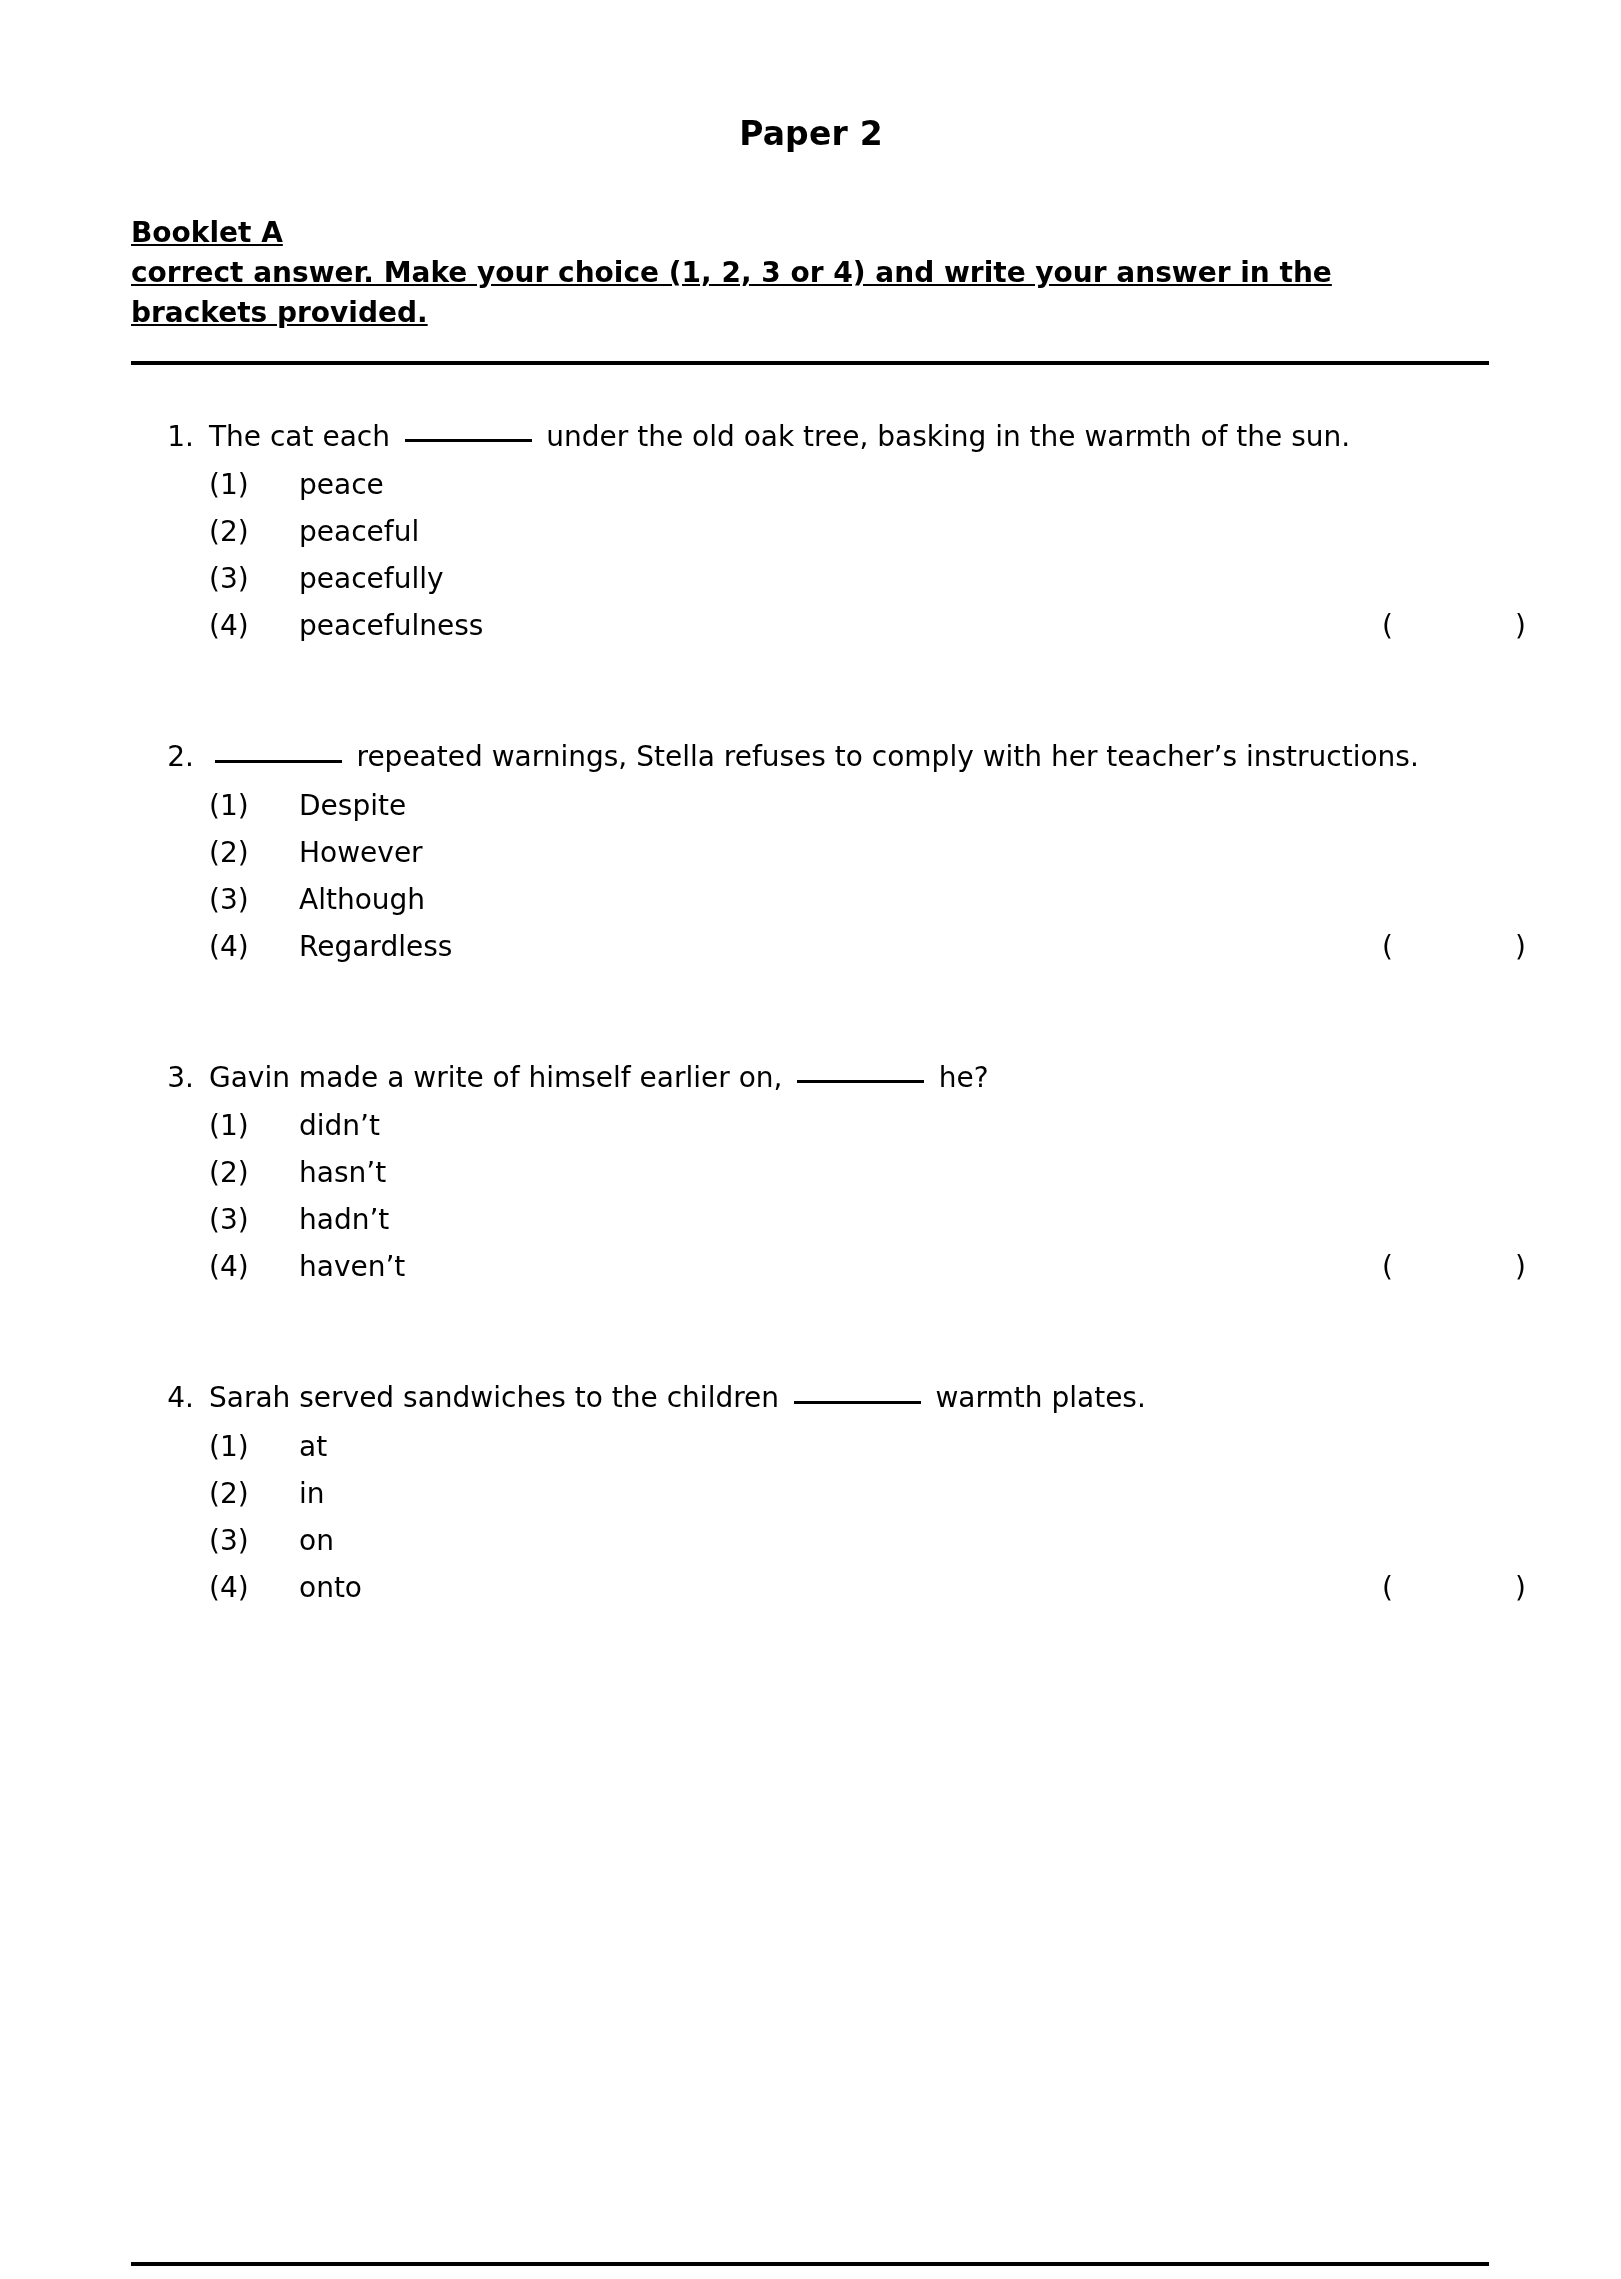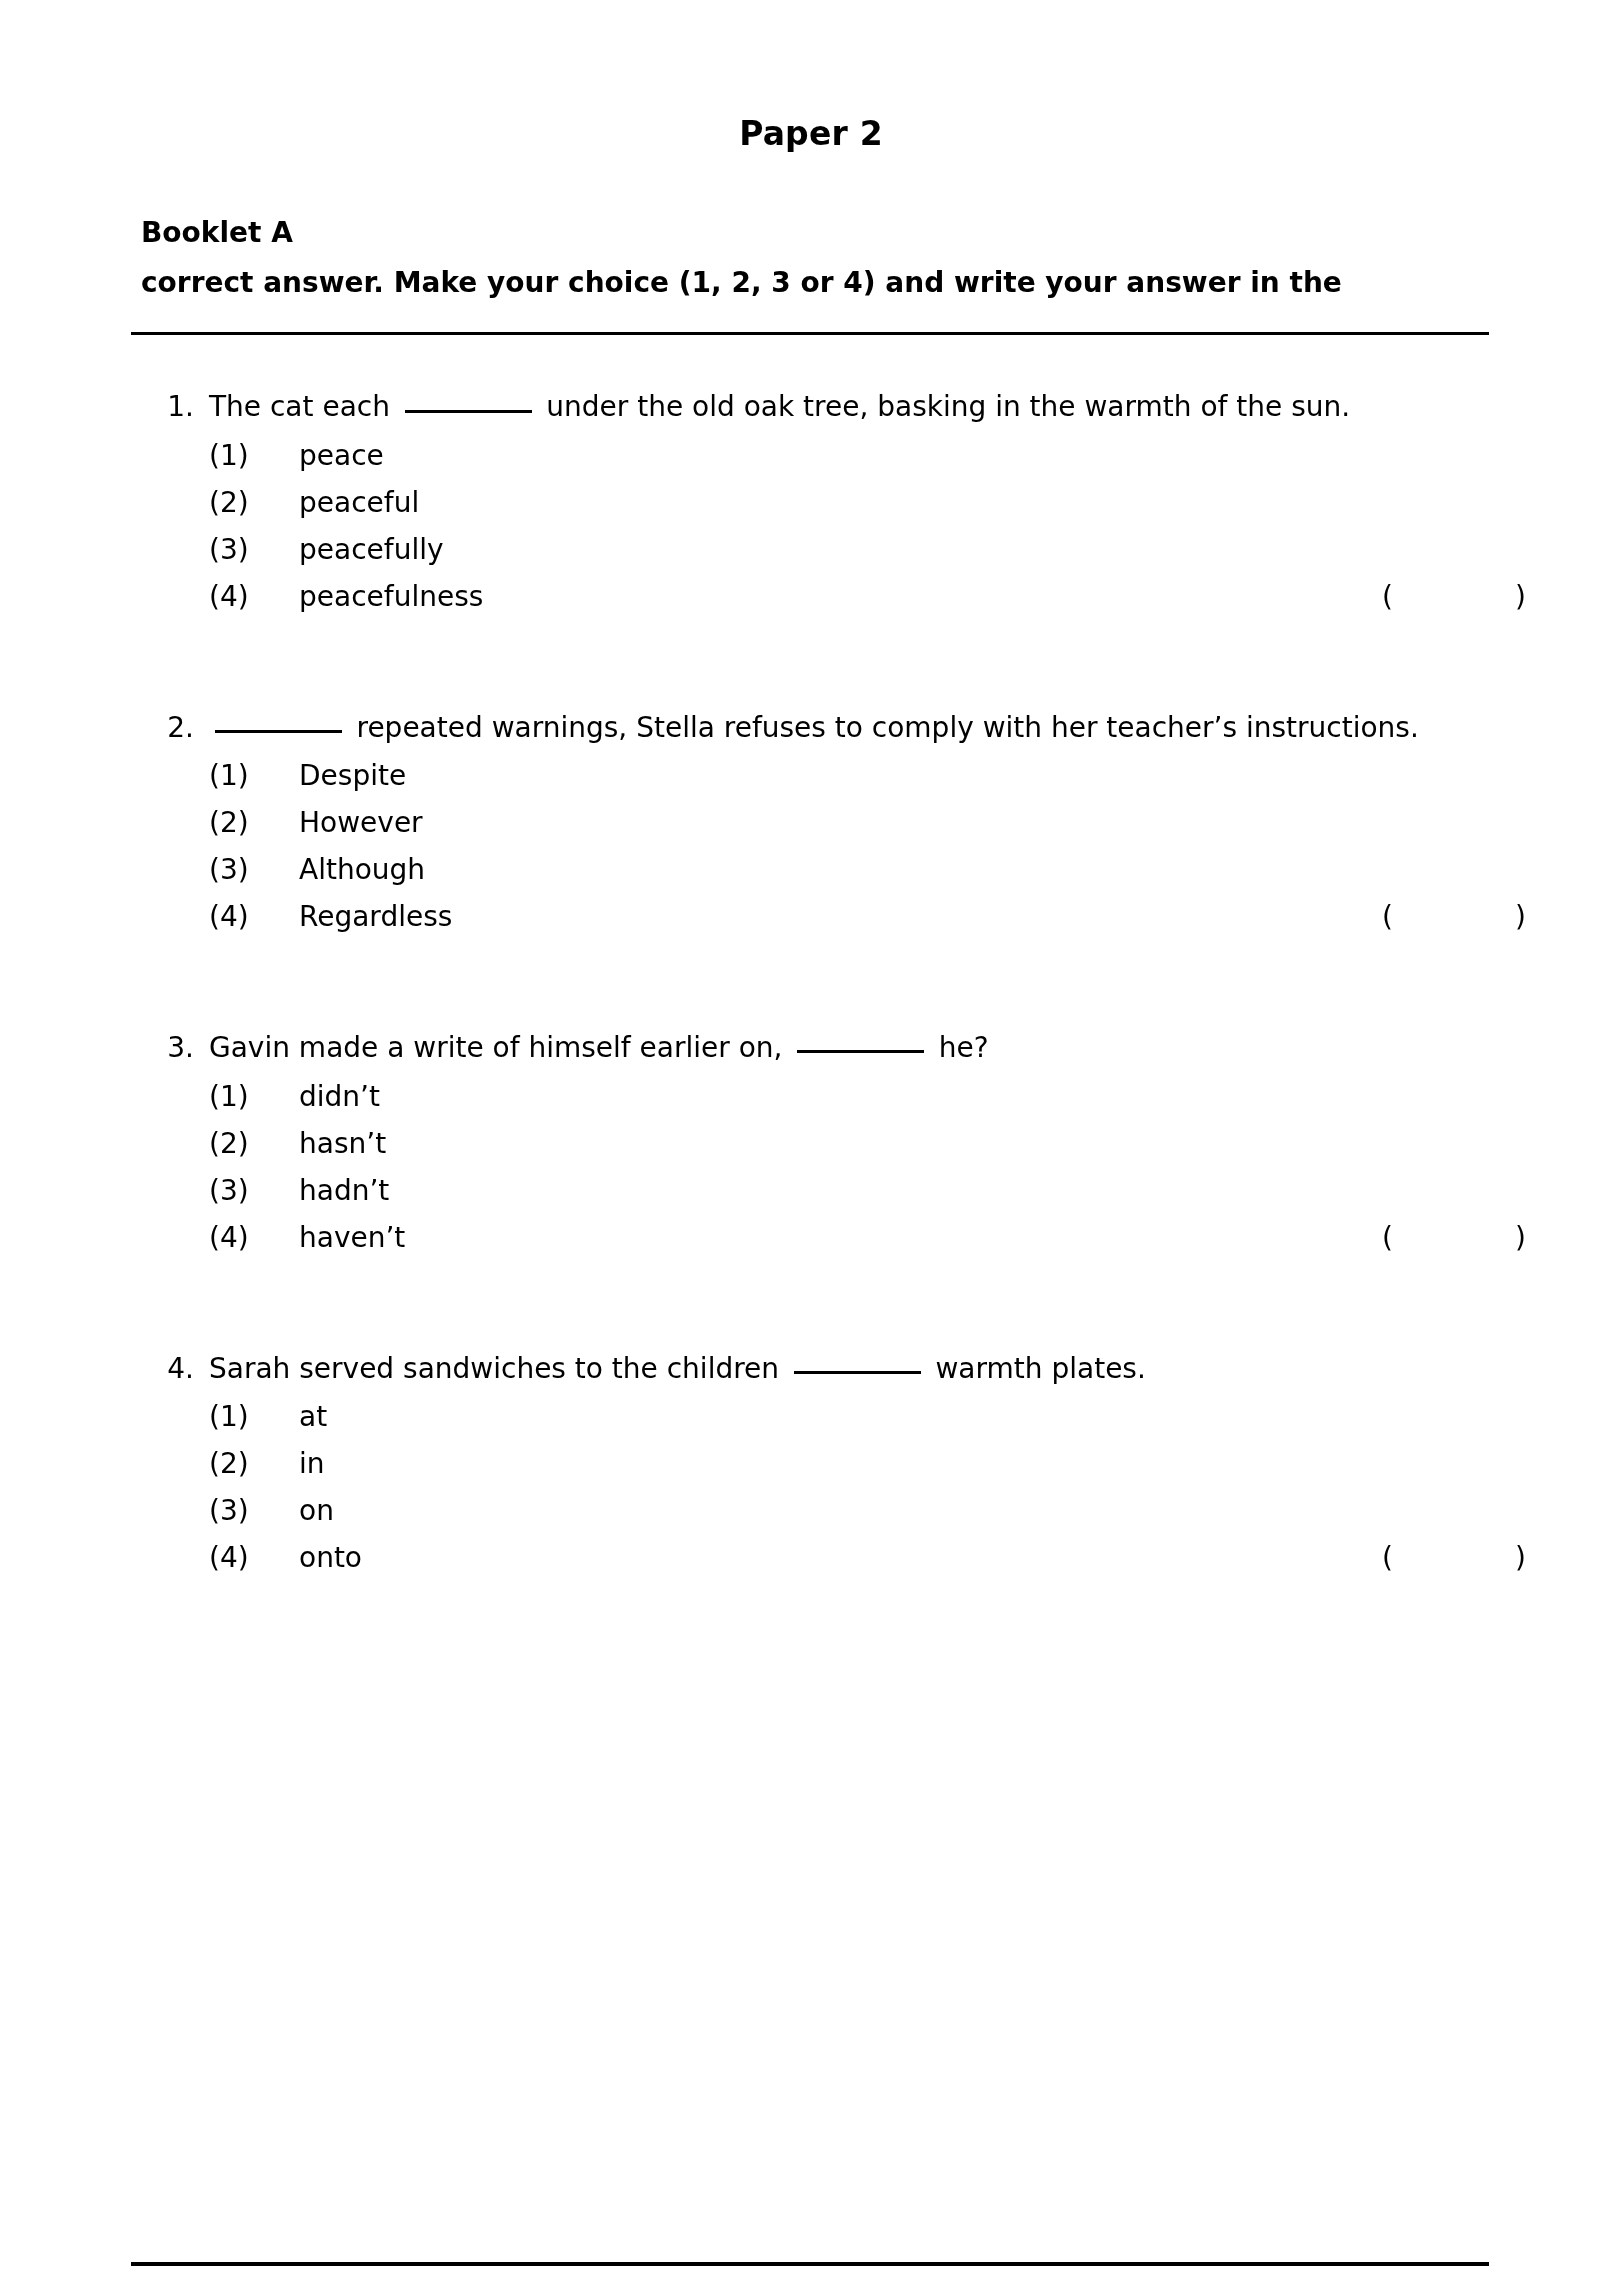--- a/index.html
+++ b/index.html
@@ -31,21 +31,22 @@
   }
   .intro {
     margin-top: 60px;
     margin-left: 131px;
     margin-right: 96px;
     font-size: 28px;
     font-weight: bold;
     line-height: 1.42;
   }
   .intro div {
-    margin: 10px;
+    margin: 0;
+    text-decoration: underline;
   }
   .intro .wrap {
     max-width: 1335px;
   }
   .rule {
     margin: 29px 131px 0 131px;
     width: 1358px;
     height: 3.8px;
     background: #000000;
   }
@@ -128,20 +129,21 @@
 </head>
 <body>
 
 <div class="page">
 
   <div class="paper-title">Paper 2</div>
 
   <div class="intro">
     <div>Booklet A</div>
     <div class="wrap">correct answer. Make your choice (1, 2, 3 or 4) and write your answer in the</div>
+    <div class="wrap">brackets provided.</div>
   </div>
 
   <div class="rule"></div>
 
   <div class="questions">
 
     <div class="q">
       <div class="q-stem">
         <span class="q-num">1.</span>
         <span>The cat each</span>

